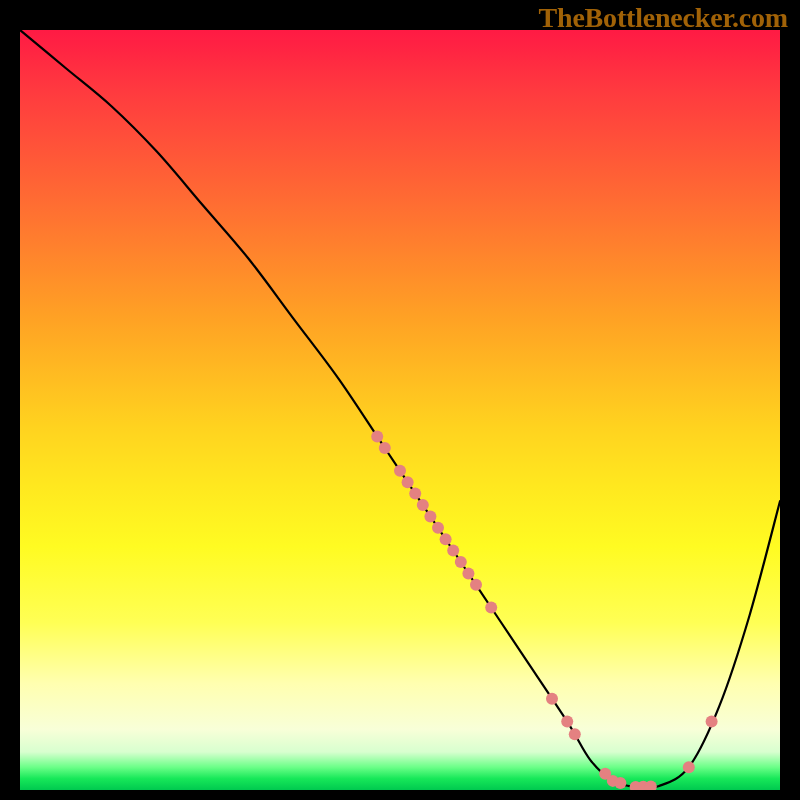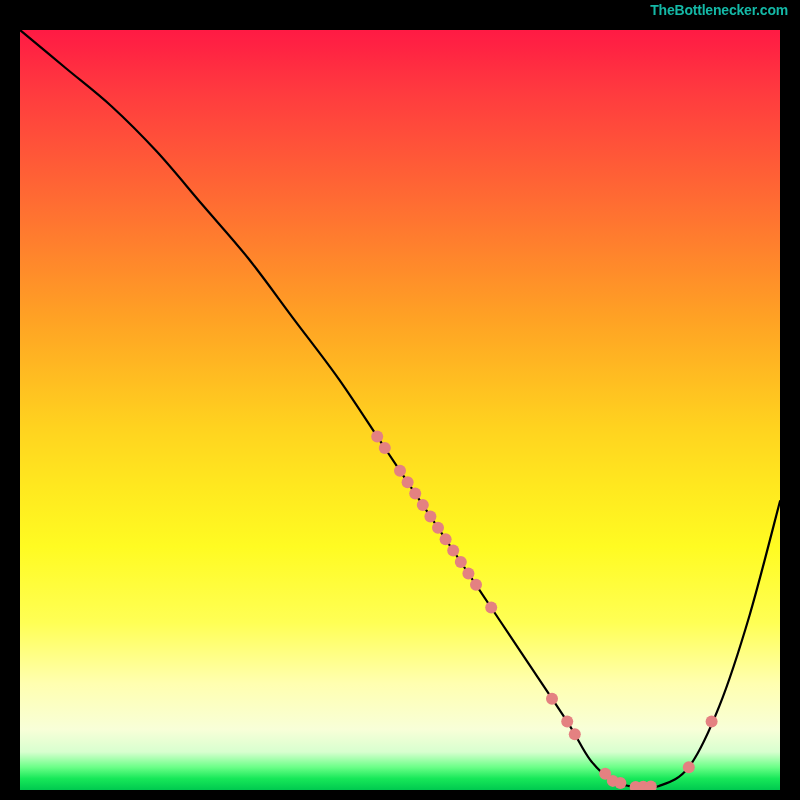--- a/index.html
+++ b/index.html
@@ -7,24 +7,24 @@
   .frame {
     position: relative;
     width: 800px;
     height: 800px;
     background: #000;
   }
   .watermark {
     position: absolute;
     top: 2px;
     right: 12px;
-    font-family: Liberation Sans, sans-serif;
-    font-size: 14px;
+    font-family: Liberation Serif, serif;
+    font-size: 28px;
     font-weight: 600;
-    color: #14b8a6;
+    color: #a16207;
     letter-spacing: -0.2px;
   }
   .plot {
     position: absolute;
     left: 20px;
     top: 30px;
     width: 760px;
     height: 760px;
     background: linear-gradient(to bottom,
       #ff1a44 0%,

